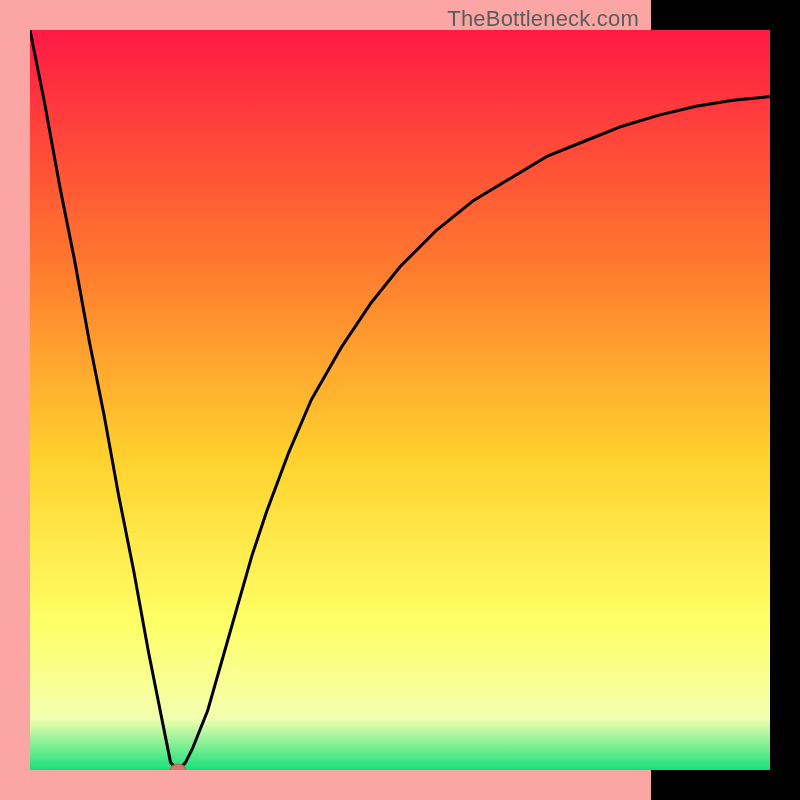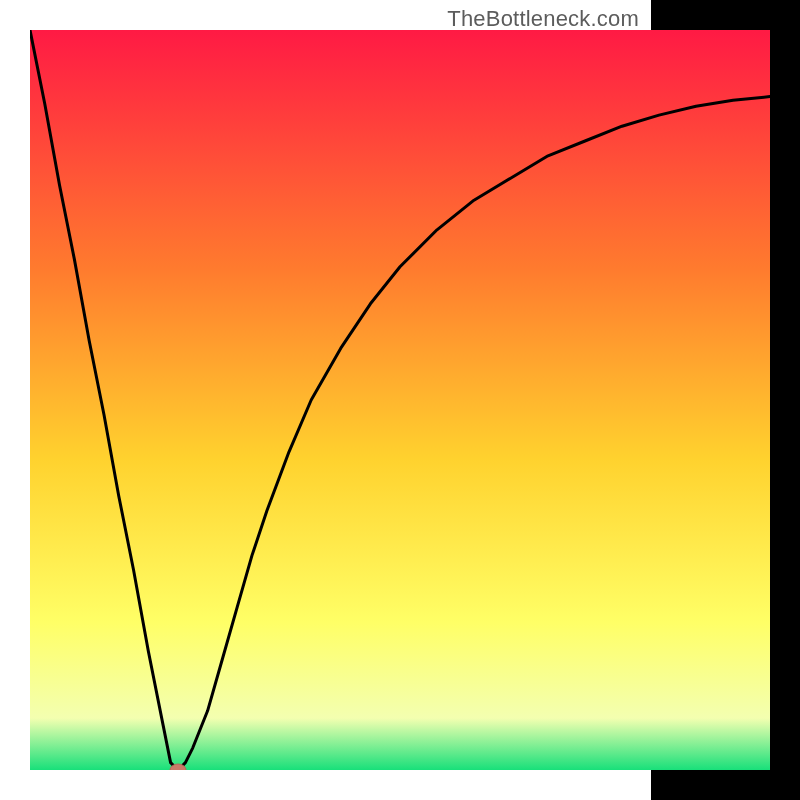--- a/index.html
+++ b/index.html
@@ -8,21 +8,21 @@
     width: 800px;
     height: 800px;
     overflow: hidden;
     background: #000;
     font-family: Arial, Helvetica, sans-serif;
   }
   .frame {
     position: relative;
     width: 651px;
     height: 800px;
-    background: #ffffff;
+    background: #fca5a5;
   }
   .plot-area {
     position: absolute;
     left: 30px;
     top: 30px;
     width: 740px;
     height: 740px;
   }
   .watermark {
     position: absolute;

